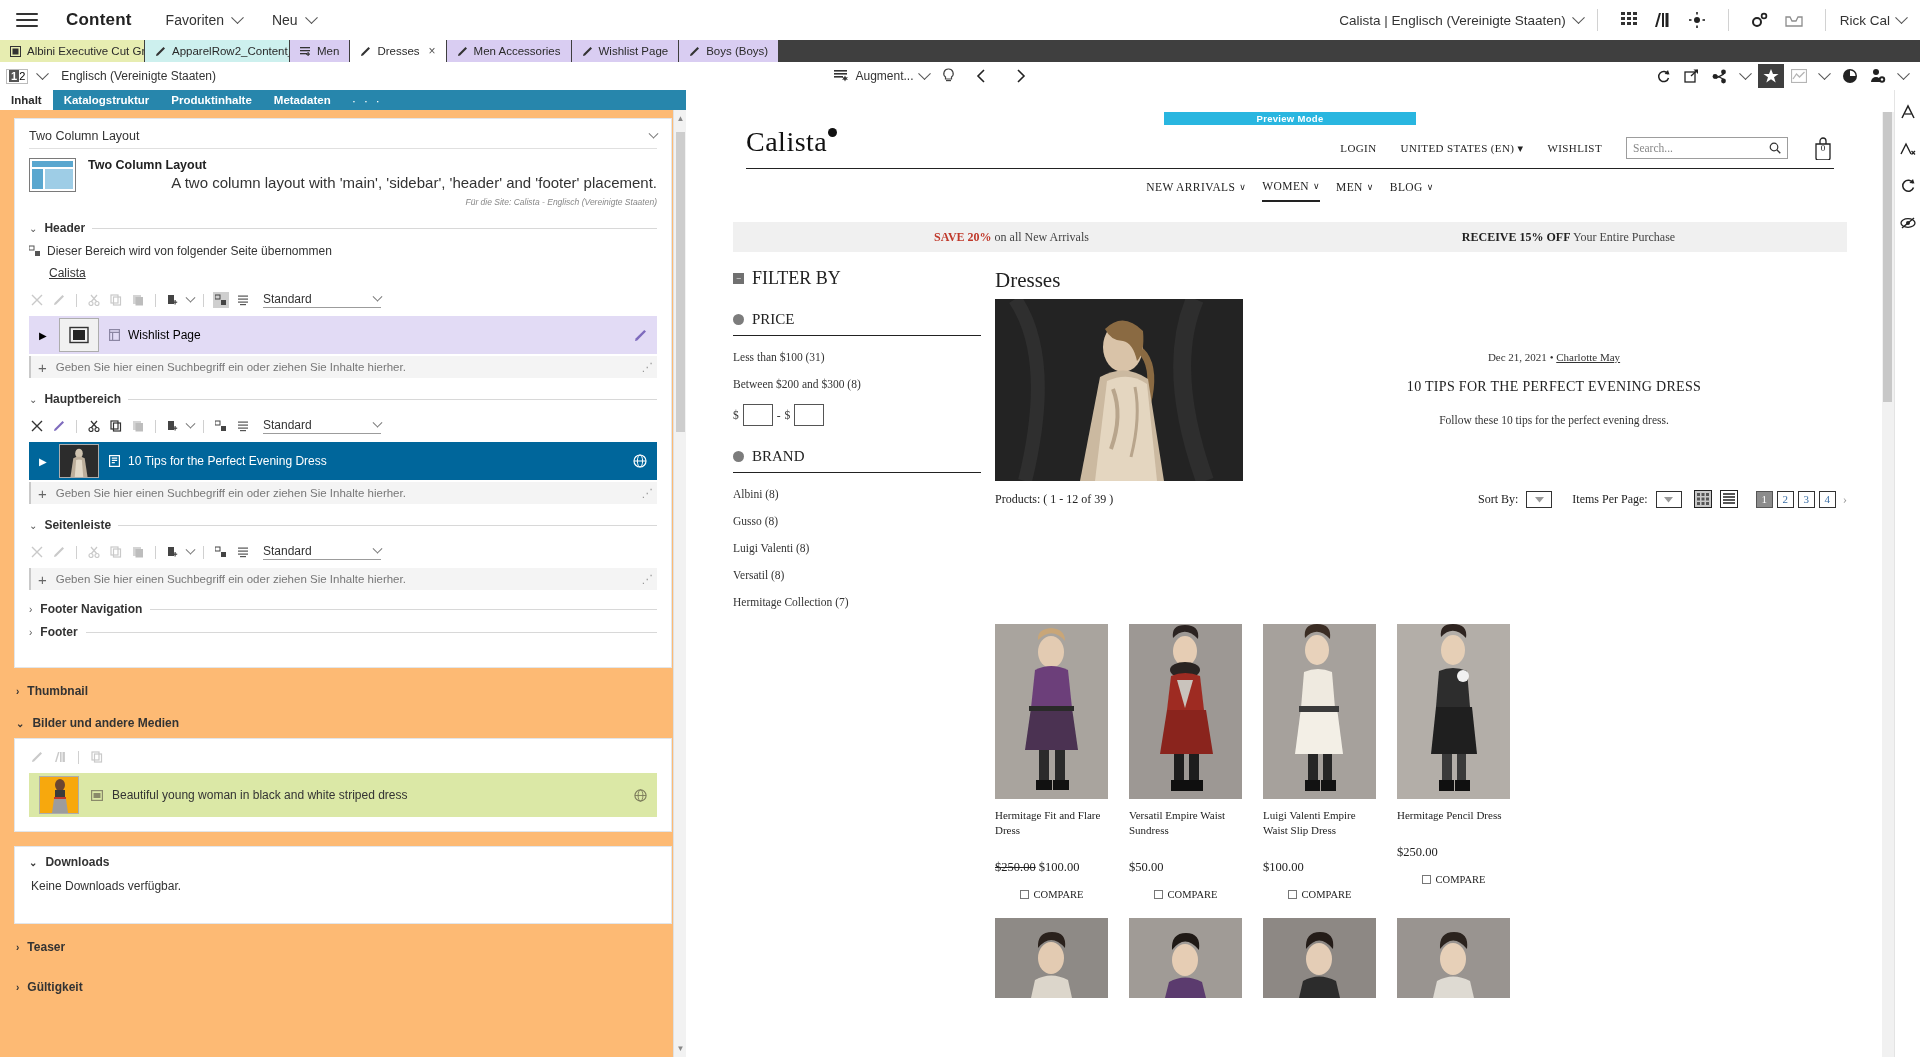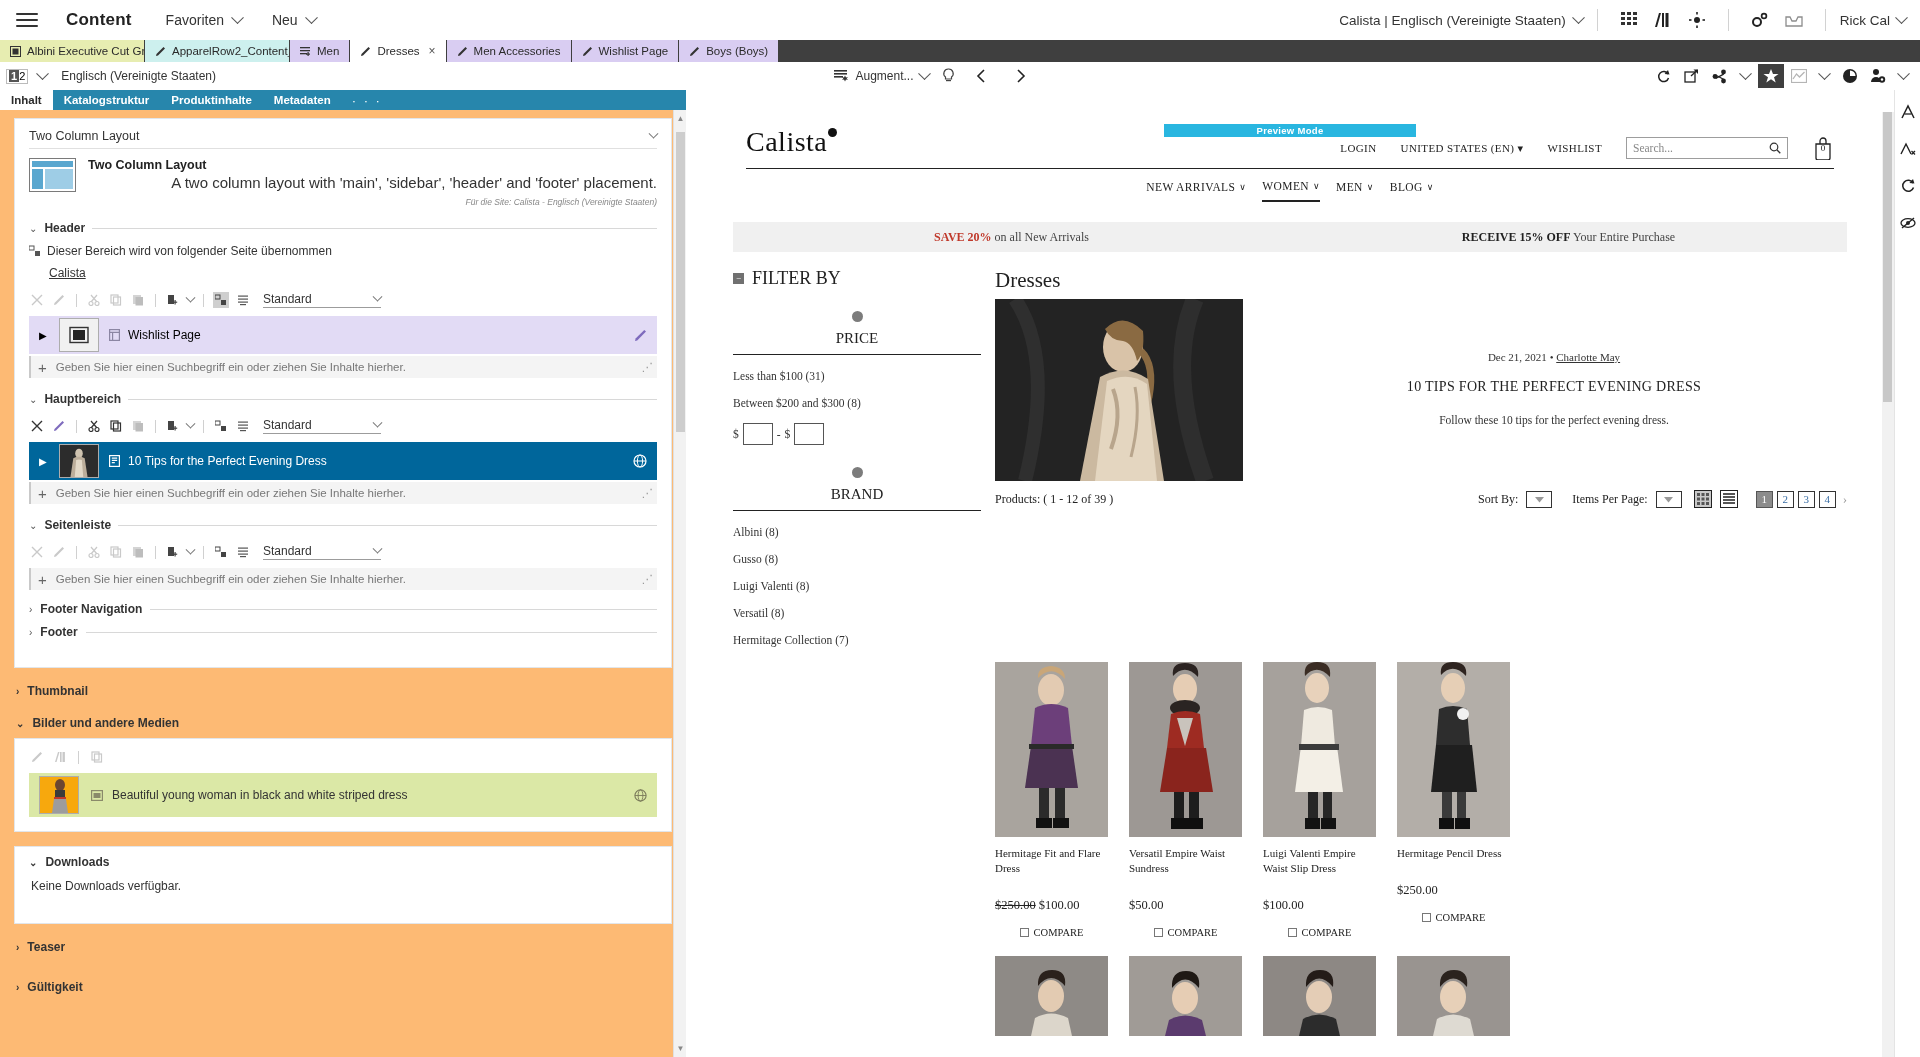--- a/index.html
+++ b/index.html
@@ -150,21 +150,21 @@
   .previewtop { height:22px; background:#29b6e0; display:flex; align-items:center; gap:10px; padding:0 8px;}
   .pt-phone { width:11px;height:15px;border:1.5px solid #fff;border-radius:2px;}
   .pt-track { width:110px; height:2px; background:#fff; position:relative;}
   .pt-knob { position:absolute; right:-5px; top:-4px; width:10px;height:10px;border-radius:50%;background:#fff;}
   .pt-desk { font-size:11.5px; color:#fff; font-weight:bold;}
   .pt-right { margin-left:auto; display:flex; align-items:center; gap:2px; background:#1e9cc4; padding:2px;}
   .pt-ic { width:18px;height:16px; display:flex;align-items:center;justify-content:center; background:#8fd7ee;}
   .pt-ic.sel { background:#bfe9f7; }
 
   .sitewrap { position:absolute; top:22px; left:0; right:26px; bottom:0; background:#fff; overflow:hidden;}
-  .previewmode { position:absolute; top:12px; left:50%; transform:translateX(-50%);
+  .previewmode { position:absolute; top:0; left:50%; transform:translateX(-50%);
      width:252px; height:13px; background:#29b6e0; color:#fff; font-size:9.5px;
      display:flex; align-items:center; justify-content:center; font-weight:bold; letter-spacing:.3px;}
 
   .site-head { padding: 14px 60px 0 60px; display:flex; align-items:flex-start;}
   .brand { font-family:"Liberation Serif", serif; font-size:28px; color:#111; position:relative; letter-spacing:.5px;}
   .brand sup { font-size:11px; position:absolute; top:2px; right:-10px;
     width:9px;height:9px;border-radius:50%;background:#111;display:inline-block;}
   .head-right { margin-left:auto; display:flex; align-items:center; gap:24px; padding-top:10px;}
   .hr-link { font-family:"Liberation Serif", serif; font-size:11px; color:#222; letter-spacing:.4px; cursor:pointer;}
   .searchbox { width:162px; height:22px; border:1px solid #9d9d9d; display:flex; align-items:center;
@@ -186,21 +186,21 @@
   .promo .p2 b { color:#222;}
 
   .body-cols { display:flex; padding:16px 47px 0 47px; gap:14px;}
   .filtercol { width:248px; }
   .filter-title { font-family:"Liberation Serif", serif; font-size:18px; color:#222; display:flex;
      align-items:center; gap:8px;}
   .sqtoggle { width:11px;height:11px;background:#707070; display:inline-flex; align-items:center; justify-content:center;
      color:#fff; font-size:9px; line-height:1;}
   .fgroup { margin-top:22px;}
   .fgroup-h { font-family:"Liberation Serif", serif; font-size:15px; color:#222; display:flex;
-     align-items:center; gap:8px;flex-direction:column;}
+     align-items:center; gap:8px;}
   .circtoggle { width:11px;height:11px;border-radius:50%;background:#7c7c7c;display:inline-block;}
   .fgroup-rule { border-bottom:1.5px solid #222; margin-top:7px;}
   .fitem { font-family:"Liberation Serif", serif; font-size:11.5px; color:#333; margin-top:15px; cursor:pointer;}
   .pricerow { display:flex; align-items:center; gap:4px; margin-top:14px;
      font-family:"Liberation Serif", serif; font-size:11.5px; color:#333;}
   .pinput { width:30px;height:22px;border:1px solid #555;background:#fff;}
 
   .maincol { flex:1; }
   .cat-title { font-family:"Liberation Serif", serif; font-size:21px; color:#222; margin-bottom:6px;}
   .hero-row { display:flex; gap:18px;}

